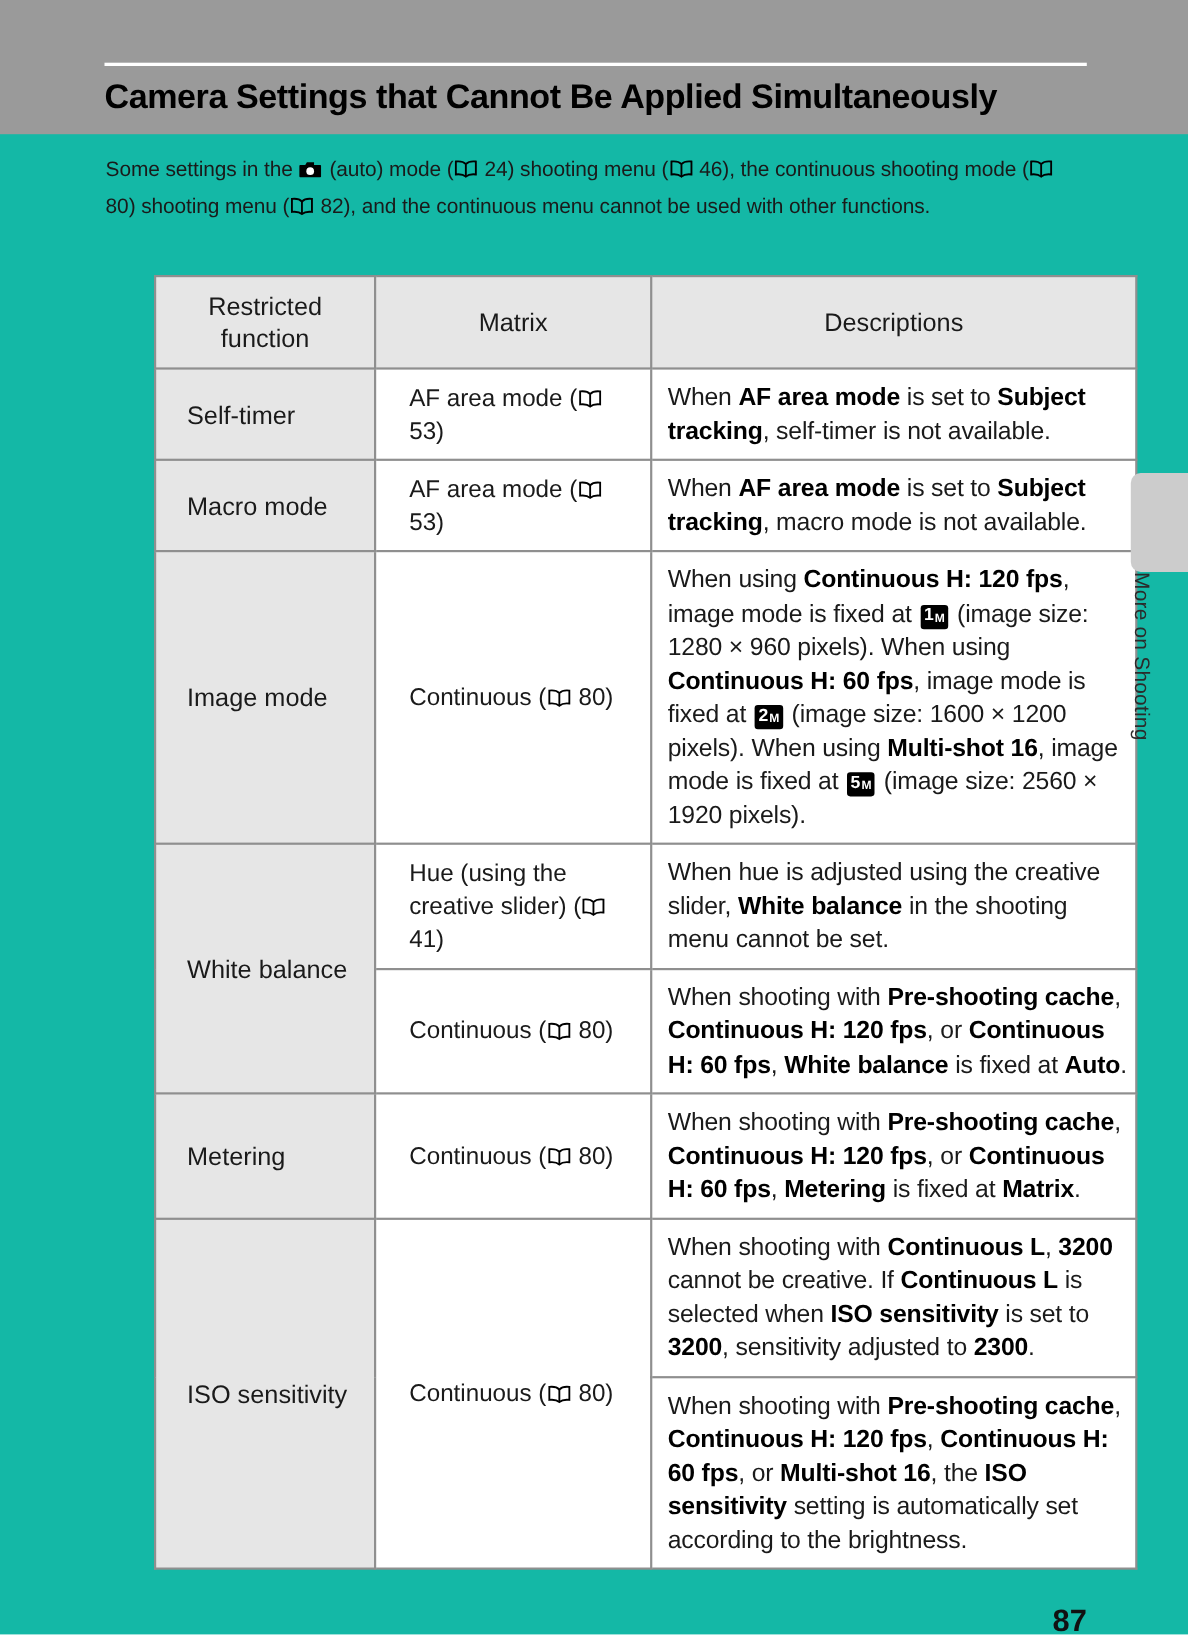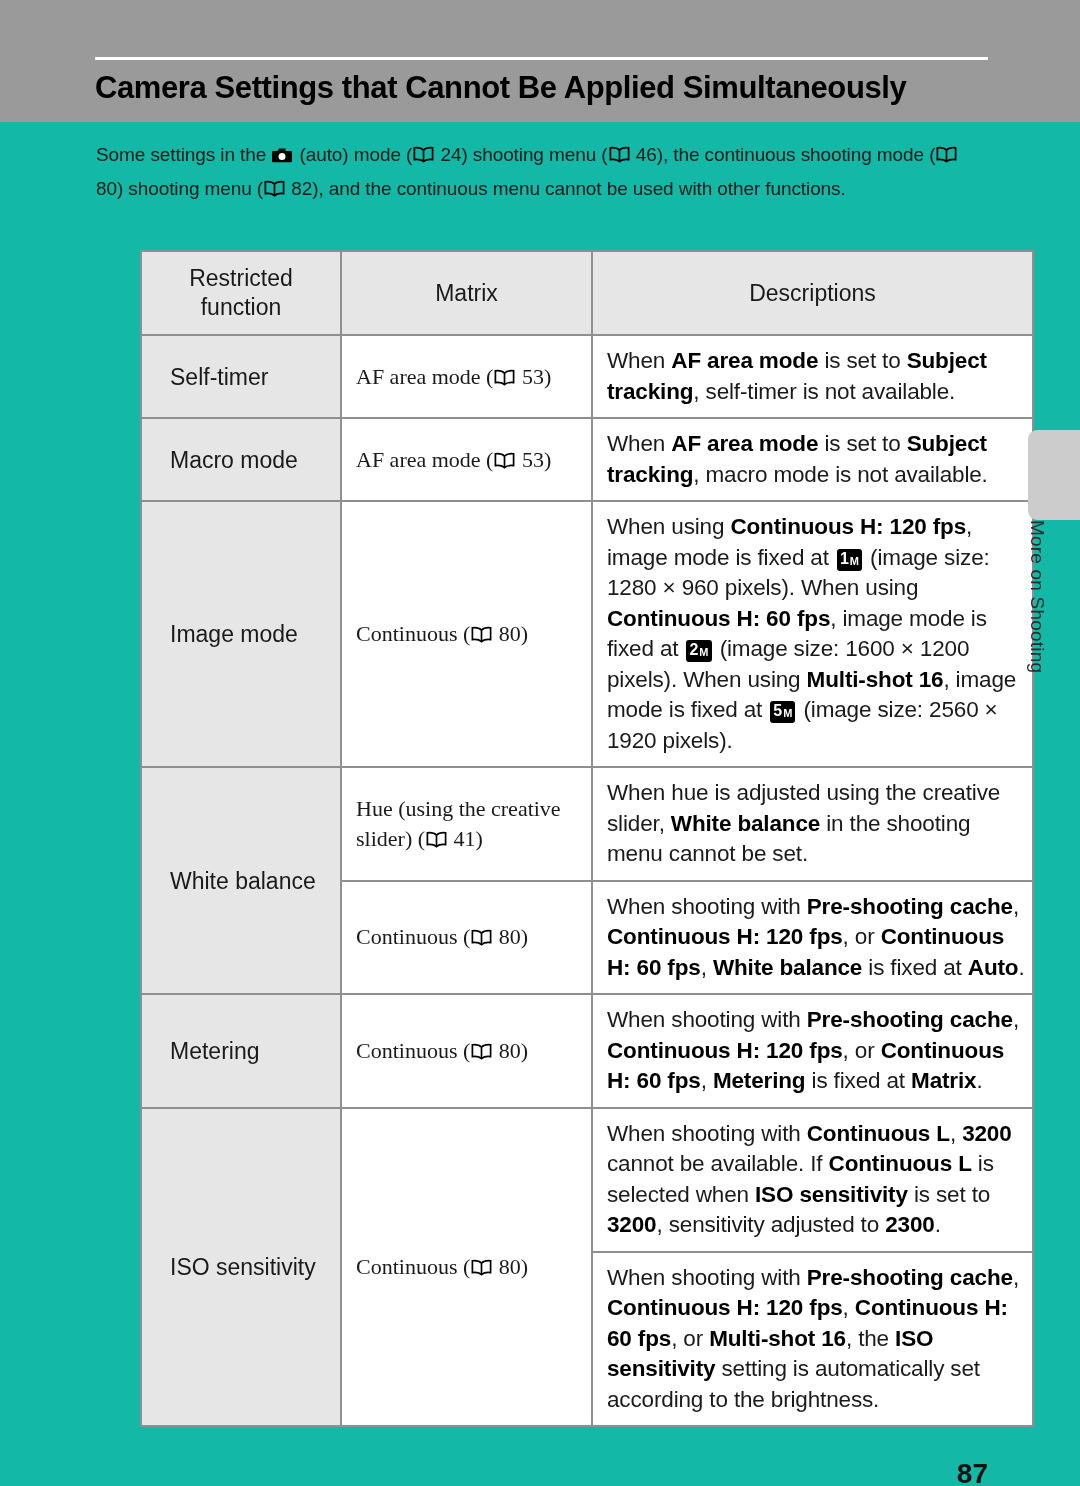--- a/index.html
+++ b/index.html
@@ -125,22 +125,21 @@
     text-align: left;
     padding-left: 28px;
     line-height: 30px;
   }
   td.setting {
     background: #ffffff;
     font-size: 22px;
     color: #1a1a1a;
     text-align: left;
     line-height: 30px;
-    padding-left: 14px;
-    font-family: Liberation Serif, serif;
+    padding-left: 30px;
   }
   td.desc {
     background: #ffffff;
     font-size: 22.5px;
     color: #1a1a1a;
     text-align: left;
     line-height: 30.5px;
     padding: 10px 1px 10px 14px;
     letter-spacing: -0.15px;
   }
@@ -271,21 +270,21 @@
               </svg></span><span> 80)</span></td>
         <td class="desc"><span>When shooting with </span><b>Pre-shooting cache</b><span>, </span><b>Continuous H: 120 fps</b><span>, or </span><b>Continuous H: 60 fps</b><span>, </span><b>Metering</b><span> is fixed at </span><b>Matrix</b><span>.</span></td>
       </tr>
 
       <tr>
         <td class="fn" rowspan="2">ISO sensitivity</td>
         <td class="setting" rowspan="2"><span>Continuous (</span><span class="ico-book"><svg viewBox="0 0 21 17" width="21" height="17">
                 <path d="M10.5,4.2 C8.5,2.0 5.0,1.4 1.4,1.8 L1.4,13.6 C5.0,13.2 8.5,13.8 10.5,15.6 C12.5,13.8 16.0,13.2 19.6,13.6 L19.6,1.8 C16.0,1.4 12.5,2.0 10.5,4.2 Z" fill="none" stroke="#000" stroke-width="1.7"></path>
                 <line x1="10.5" y1="4.6" x2="10.5" y2="15.2" stroke="#000" stroke-width="1.7"></line>
               </svg></span><span> 80)</span></td>
-        <td class="desc"><span>When shooting with </span><b>Continuous L</b><span>, </span><b>3200</b><span> cannot be available. If </span><b>Continuous L</b><span> is selected when </span><b>ISO sensitivity</b><span> is set to </span><b>3200</b><span>, sensitivity adjusted to </span><b>2300</b><span>.</span></td>
+        <td class="desc"><span>When shooting with </span><b>Continuous L</b><span>, </span><b>3200</b><span> cannot be creative. If </span><b>Continuous L</b><span> is selected when </span><b>ISO sensitivity</b><span> is set to </span><b>3200</b><span>, sensitivity adjusted to </span><b>2300</b><span>.</span></td>
       </tr>
 
       <tr>
         <td class="desc"><span>When shooting with </span><b>Pre-shooting cache</b><span>, </span><b>Continuous H: 120 fps</b><span>, </span><b>Continuous H: 60 fps</b><span>, or </span><b>Multi-shot 16</b><span>, the </span><b>ISO sensitivity</b><span> setting is automatically set according to the brightness.</span></td>
       </tr>
 
     </tbody>
   </table>
 
   <div class="side-tab-block"></div>

